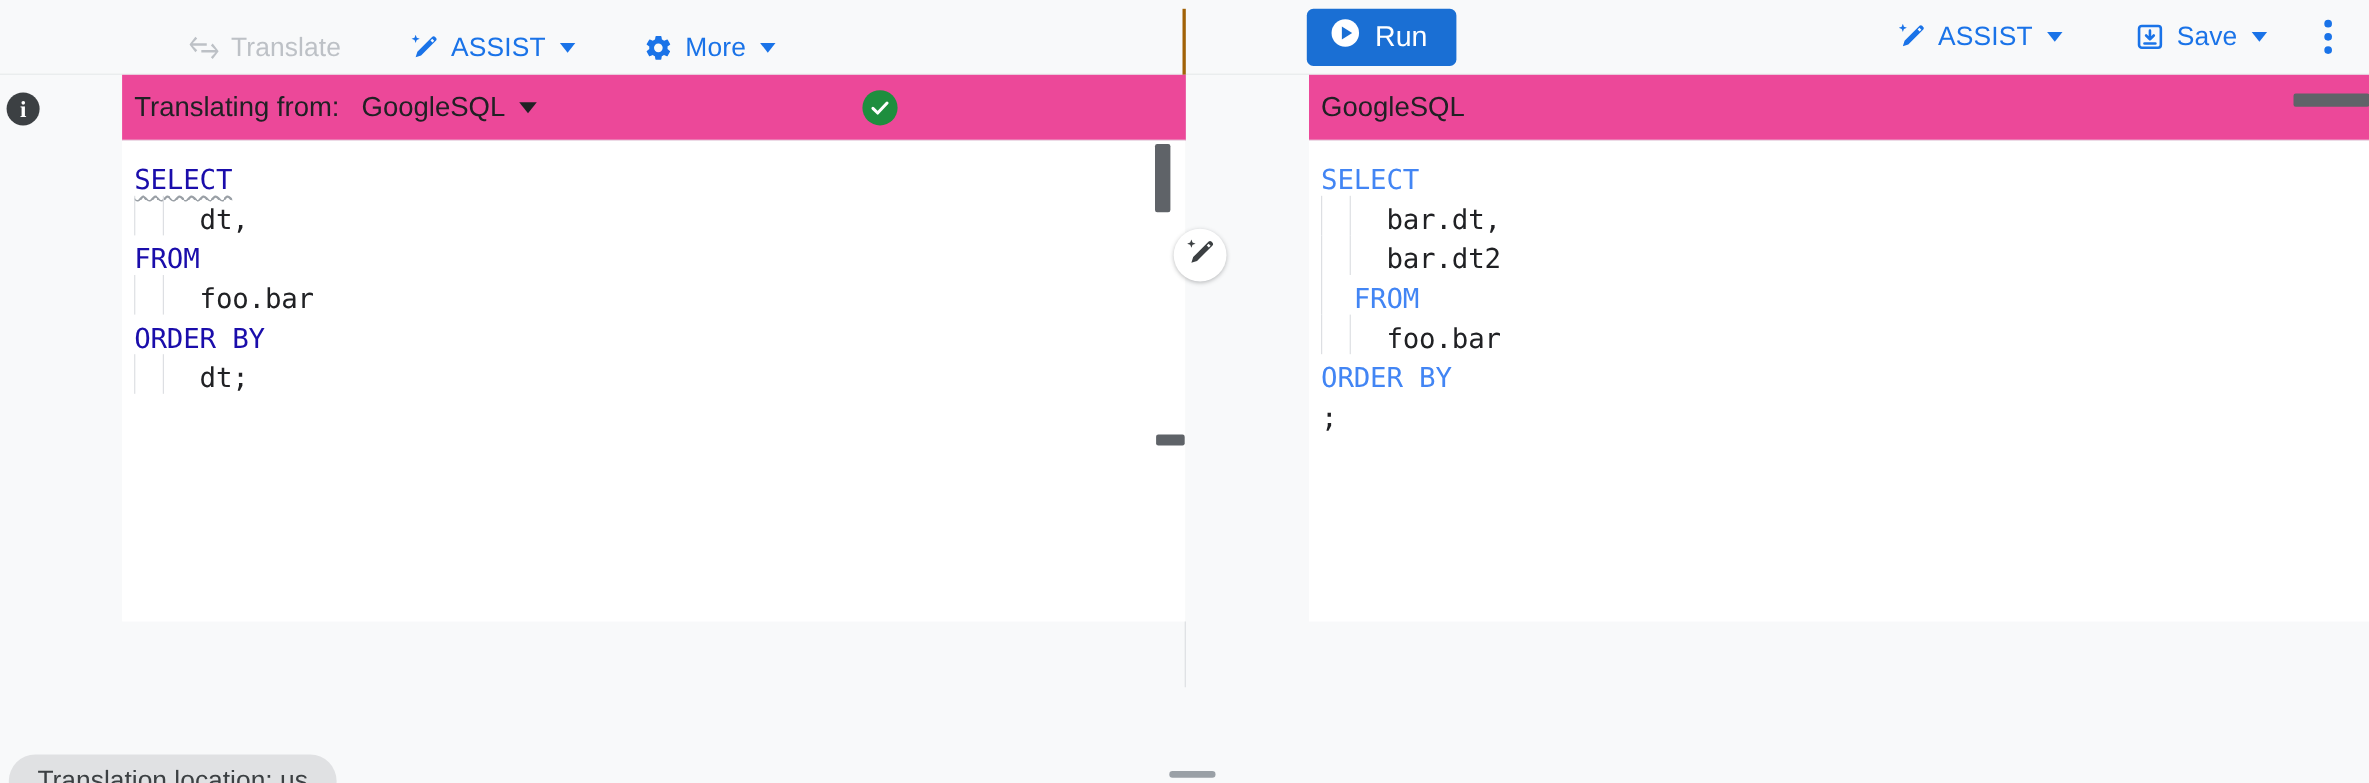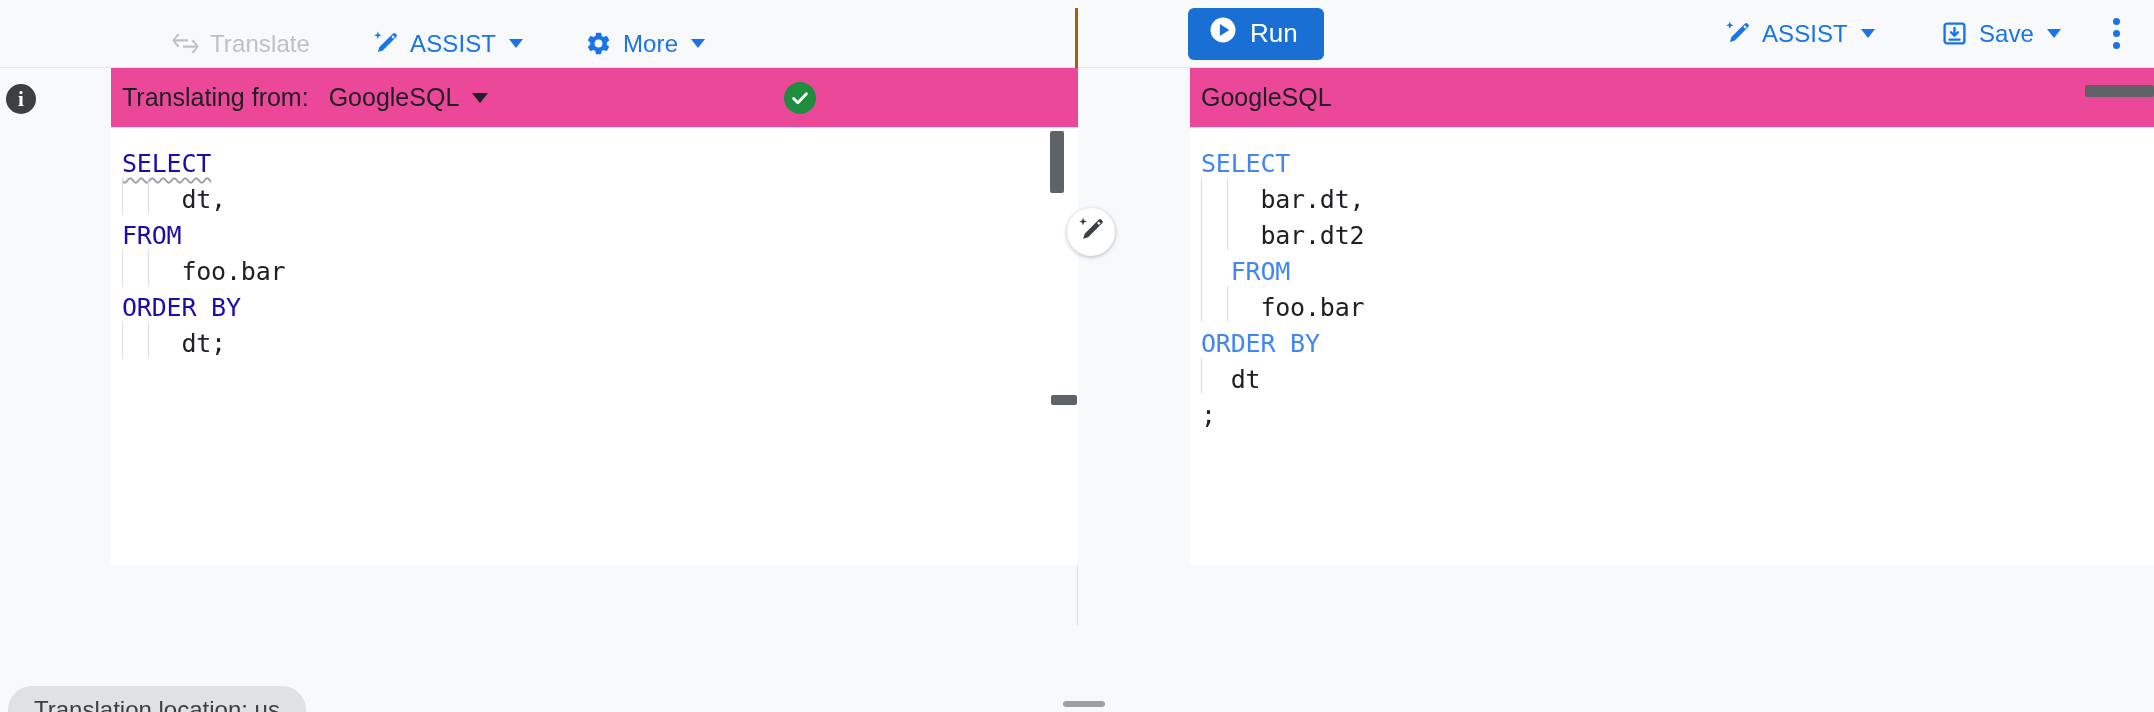--- a/index.html
+++ b/index.html
@@ -308,24 +308,20 @@
             </div>
             <div class="row">
               <span class="indent-guide" style="left: 11px;"></span>
               <span class="indent-guide" style="left: 37px;"></span>
               <span class="code"><span>    foo.bar</span></span>
             </div>
             <div class="row">
               <span class="code"><span class="kw-light">ORDER BY</span></span>
             </div>
             <div class="row">
-              <span class="indent-guide" style="left: 11px;"></span>
-              <span class="code"><span>  dt</span></span>
-            </div>
-            <div class="row">
               <span class="code"><span>;</span></span>
             </div>
             <div class="row">
               <span class="code"><span></span></span>
             </div>
           </div>
       </div>
 
       <div class="sb-h-thumb" style="left:1006px; top:17px; width:69px; height:12px;"></div>
     </div>

